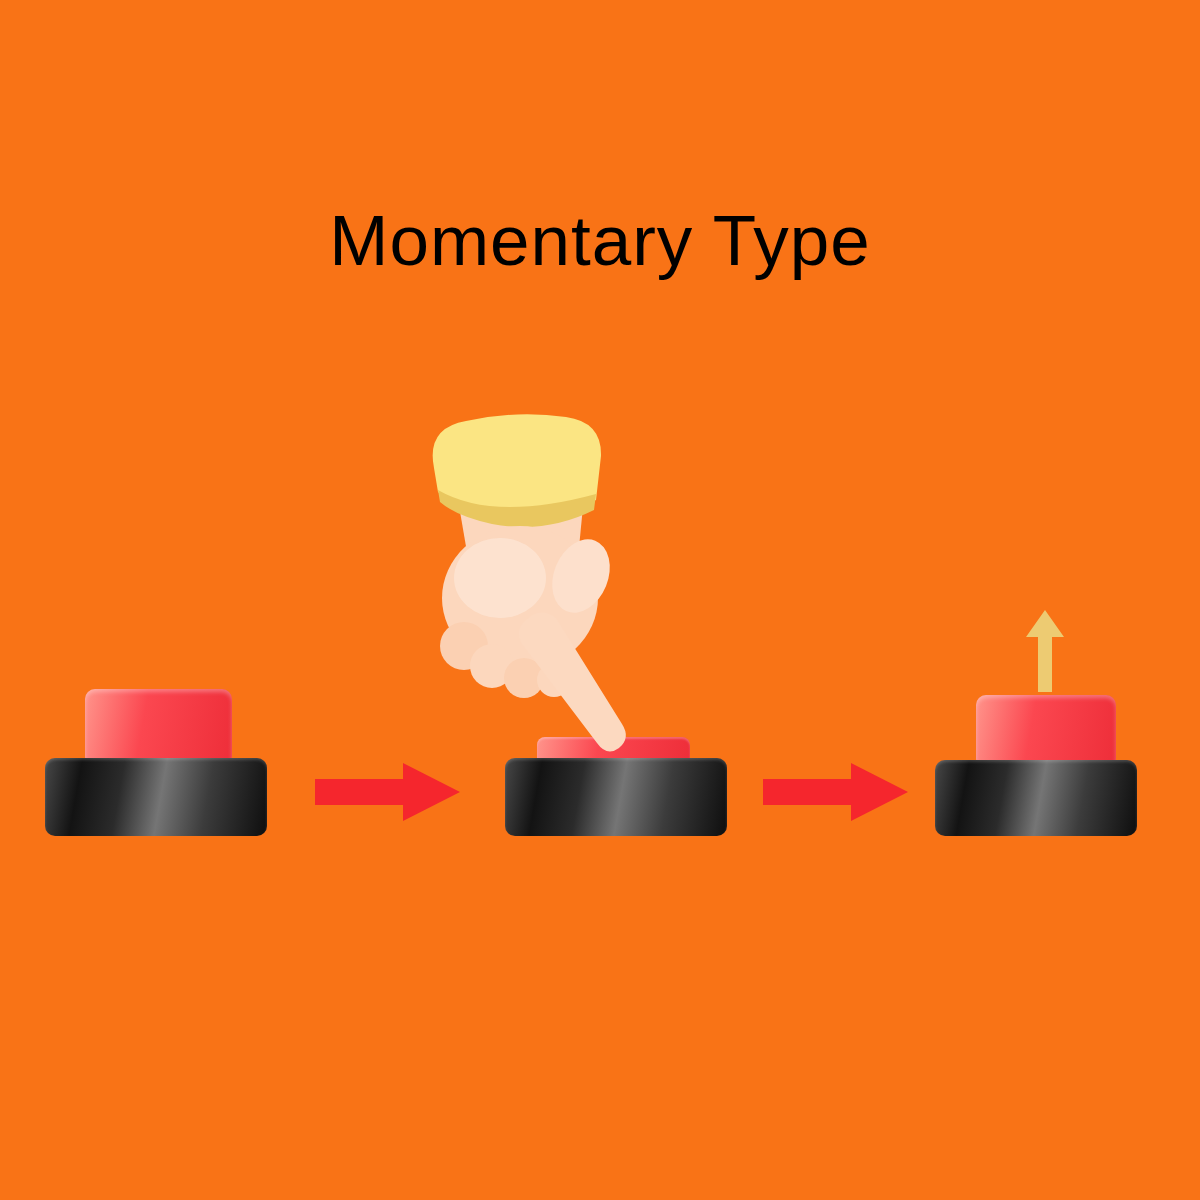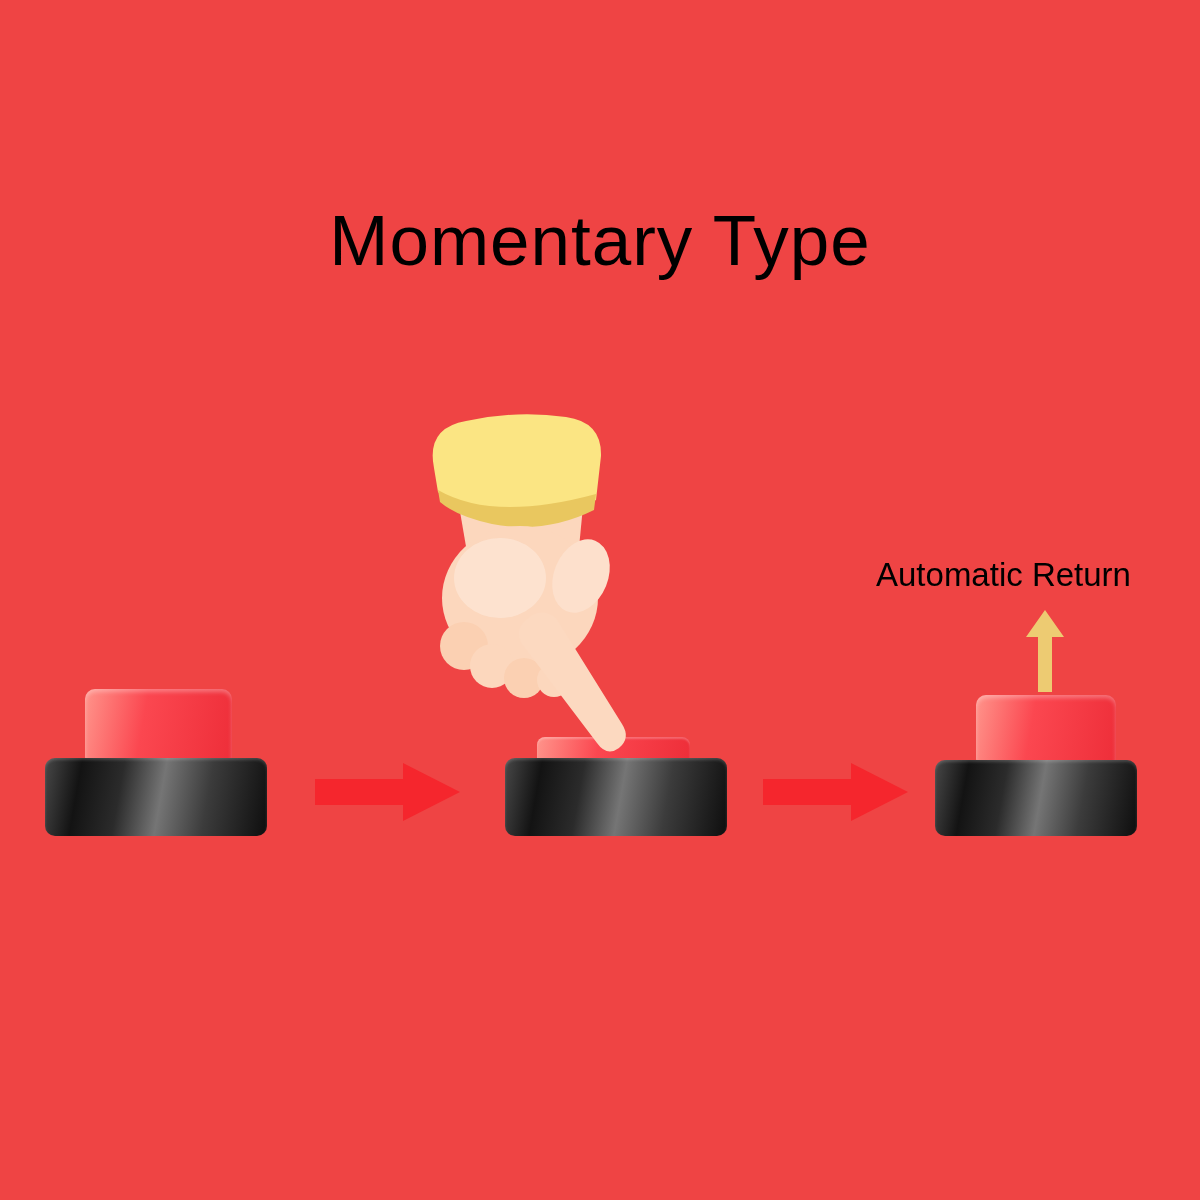--- a/index.html
+++ b/index.html
@@ -1,19 +1,19 @@
 <!DOCTYPE html>
 <html><head>
 <meta charset="utf-8">
 <style>
   html,body{margin:0;padding:0;background:#ffffff;}
   .stage{
     position:relative;
     width:1200px;height:1200px;
-    background:#ef4444;
+    background:#f97316;
     font-family:"Liberation Sans", sans-serif;
     overflow:hidden;
   }
   .title{
     position:absolute;
     left:0;top:200px;width:1200px;
     text-align:center;
     font-size:71px;
     font-weight:400;
     color:#000;
@@ -88,19 +88,18 @@
 
   <svg class="abs" style="left:763px;top:763px;" width="145" height="58" viewBox="0 0 145 58">
     <polygon points="0,16 88,16 88,0 145,29 88,58 88,42 0,42" fill="#f5262d"></polygon>
   </svg>
 
   <div>
     <div class="btn-cap" style="left:976px;top:695px;width:140px;height:69px;"></div>
     <div class="btn-base" style="left:935px;top:760px;width:202px;height:76px;"></div>
   </div>
 
-  <div class="auto-return-label">Automatic Return</div>
 
   <svg class="abs" style="left:1026px;top:610px;" width="38" height="82" viewBox="0 0 38 82">
     <polygon points="19,0 38,27 26,27 26,82 12,82 12,27 0,27" fill="#edcb72"></polygon>
   </svg>
 
 </div>
 
 </body></html>

